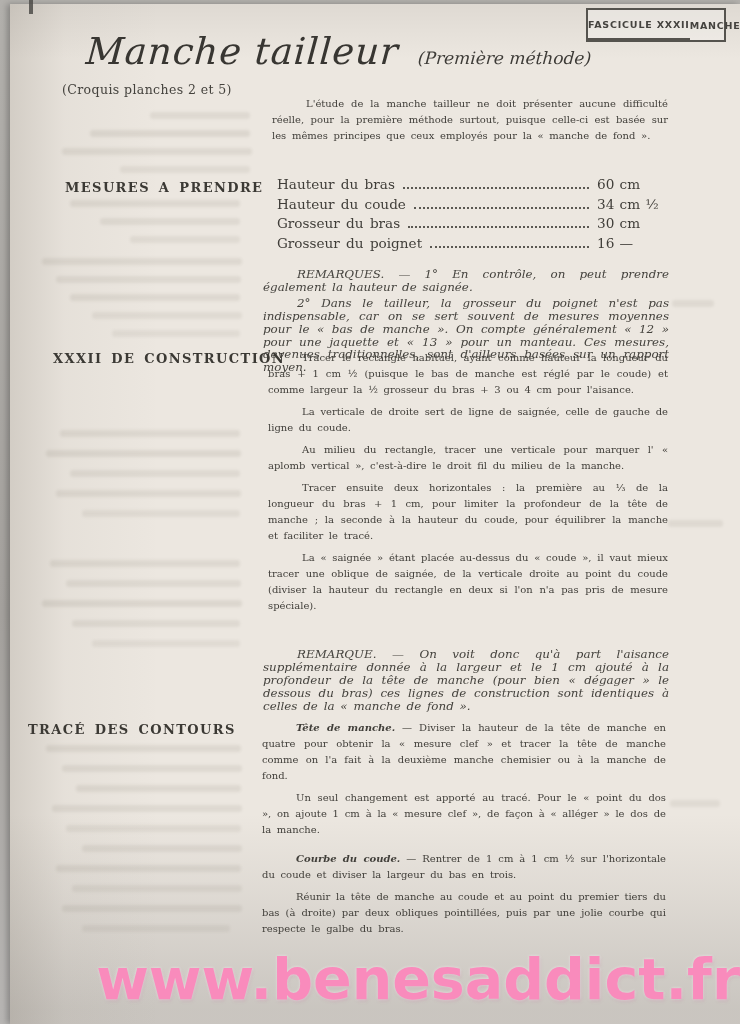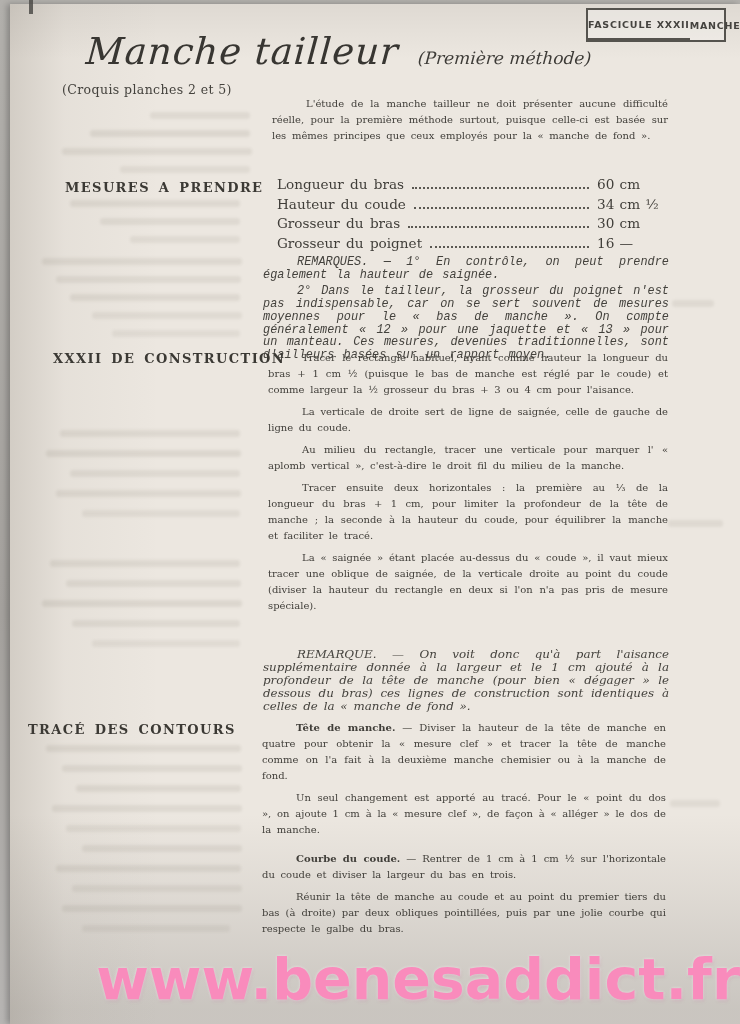--- a/index.html
+++ b/index.html
@@ -52,21 +52,21 @@
   .italic-note p{text-indent:34px;margin:0 0 3px;}
   .sec-heading{position:absolute;font-size:13px;font-weight:bold;letter-spacing:1.4px;color:#3b3934;white-space:nowrap;word-spacing:3px;}
 
   
   .measures{position:absolute;left:277px;top:176px;width:390px;font-size:13.6px;color:#403e39;}
   .m-row{display:flex;align-items:baseline;height:19.5px;}
   .m-label{white-space:nowrap;word-spacing:2px;}
   .m-leader{flex:1;border-bottom:2px dotted #5a5852;margin:0 8px 4px 8px;}
   .m-value{width:70px;white-space:nowrap;word-spacing:1px;}
 
-  .runin{font-weight:bold;}
+  .runin{font-weight:bold;font-style:italic;}
 
   
   .watermark{
     position:absolute;left:0;right:0;top:946px;text-align:right;white-space:nowrap;
     font-family:"DejaVu Sans","Liberation Sans",sans-serif;
     font-weight:bold;font-size:57px;letter-spacing:0;
     color:#f98bbc;
     text-shadow:0 0 3px rgba(255,255,255,.55), 1px 2px 3px rgba(195,140,165,.35);
   }
 </style>
@@ -127,42 +127,42 @@
 </div>
 <div class="croquis">(Croquis planches 2 et 5)</div>
 
 <div class="col body-text" style="left:272px;top:96px;width:396px;">
   <p>L'étude de la manche tailleur ne doit présenter aucune difficulté réelle, pour la première méthode surtout, puisque celle-ci est basée sur les mêmes principes que ceux employés pour la « manche de fond ».</p>
 </div>
 
 <div class="sec-heading" style="left:65px;top:180px;">MESURES A PRENDRE</div>
 <div class="measures">
   <div class="m-row">
-    <span class="m-label">Longueur du bras</span>
+    <span class="m-label">Hauteur du bras</span>
     <span class="m-leader"></span>
     <span class="m-value">60 cm</span>
   </div>
   <div class="m-row">
     <span class="m-label">Hauteur du coude</span>
     <span class="m-leader"></span>
     <span class="m-value">34 cm ½</span>
   </div>
   <div class="m-row">
     <span class="m-label">Grosseur du bras</span>
     <span class="m-leader"></span>
     <span class="m-value">30 cm</span>
   </div>
   <div class="m-row">
     <span class="m-label">Grosseur du poignet</span>
     <span class="m-leader"></span>
     <span class="m-value">16 —</span>
   </div>
 </div>
 
-<div class="col italic-note" style="left:263px;top:256px;width:406px;font-family:Liberation Mono, monospace;">
+<div class="col italic-note" style="left:263px;top:268px;width:406px;">
   <p>REMARQUES. — 1° En contrôle, on peut prendre également la hauteur de saignée.</p>
   <p>2° Dans le tailleur, la grosseur du poignet n'est pas indispensable, car on se sert souvent de mesures moyennes pour le « bas de manche ». On compte généralement « 12 » pour une jaquette et « 13 » pour un manteau. Ces mesures, devenues traditionnelles, sont d'ailleurs basées sur un rapport moyen.</p>
 </div>
 
 <div class="sec-heading" style="left:53px;top:351px;">XXXII DE CONSTRUCTION</div>
 <div class="col body-text" style="left:268px;top:350px;width:400px;">
   <p>Tracer le rectangle habituel, ayant comme hauteur la longueur du bras + 1 cm ½ (puisque le bas de manche est réglé par le coude) et comme largeur la ½ grosseur du bras + 3 ou 4 cm pour l'aisance.</p>
   <p>La verticale de droite sert de ligne de saignée, celle de gauche de ligne du coude.</p>
   <p>Au milieu du rectangle, tracer une verticale pour marquer l' « aplomb vertical », c'est-à-dire le droit fil du milieu de la manche.</p>
   <p>Tracer ensuite deux horizontales : la première au ⅓ de la longueur du bras + 1 cm, pour limiter la profondeur de la tête de manche ; la seconde à la hauteur du coude, pour équilibrer la manche et faciliter le tracé.</p>

